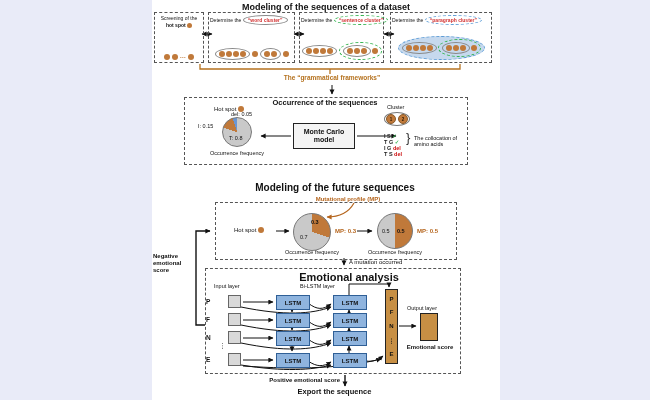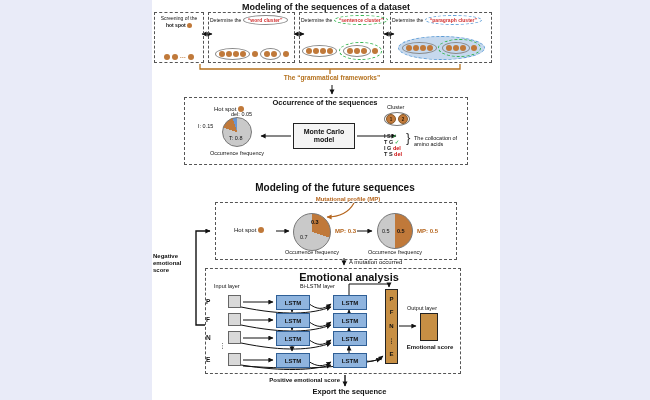--- a/index.html
+++ b/index.html
@@ -283,14 +283,14 @@
     <span class="b" style="font-size:6px">N</span>
     <span class="b" style="font-size:6px">⋮</span>
     <span class="b" style="font-size:6px">E</span>
   </div>
 
   <div class="t nw" style="left:407px;top:305px;font-size:5.5px">Output layer</div>
   <div class="obox" style="left:420px;top:313px;width:18px;height:28px"></div>
   <div class="t b c nw" style="left:402px;top:344px;width:56px;font-size:6px">Emotional score</div>
 
   <div class="t b nw" style="left:230px;top:377px;width:110px;text-align:right;font-size:6px">Positive emotional score</div>
-  <div class="t b c nw" style="left:277px;top:388px;width:145px;font-size:7.5px">Export the sequence</div>
+  <div class="t b c nw" style="left:262px;top:388px;width:145px;font-size:7.5px">Export the sequence</div>
 </div>
 
 </body></html>

